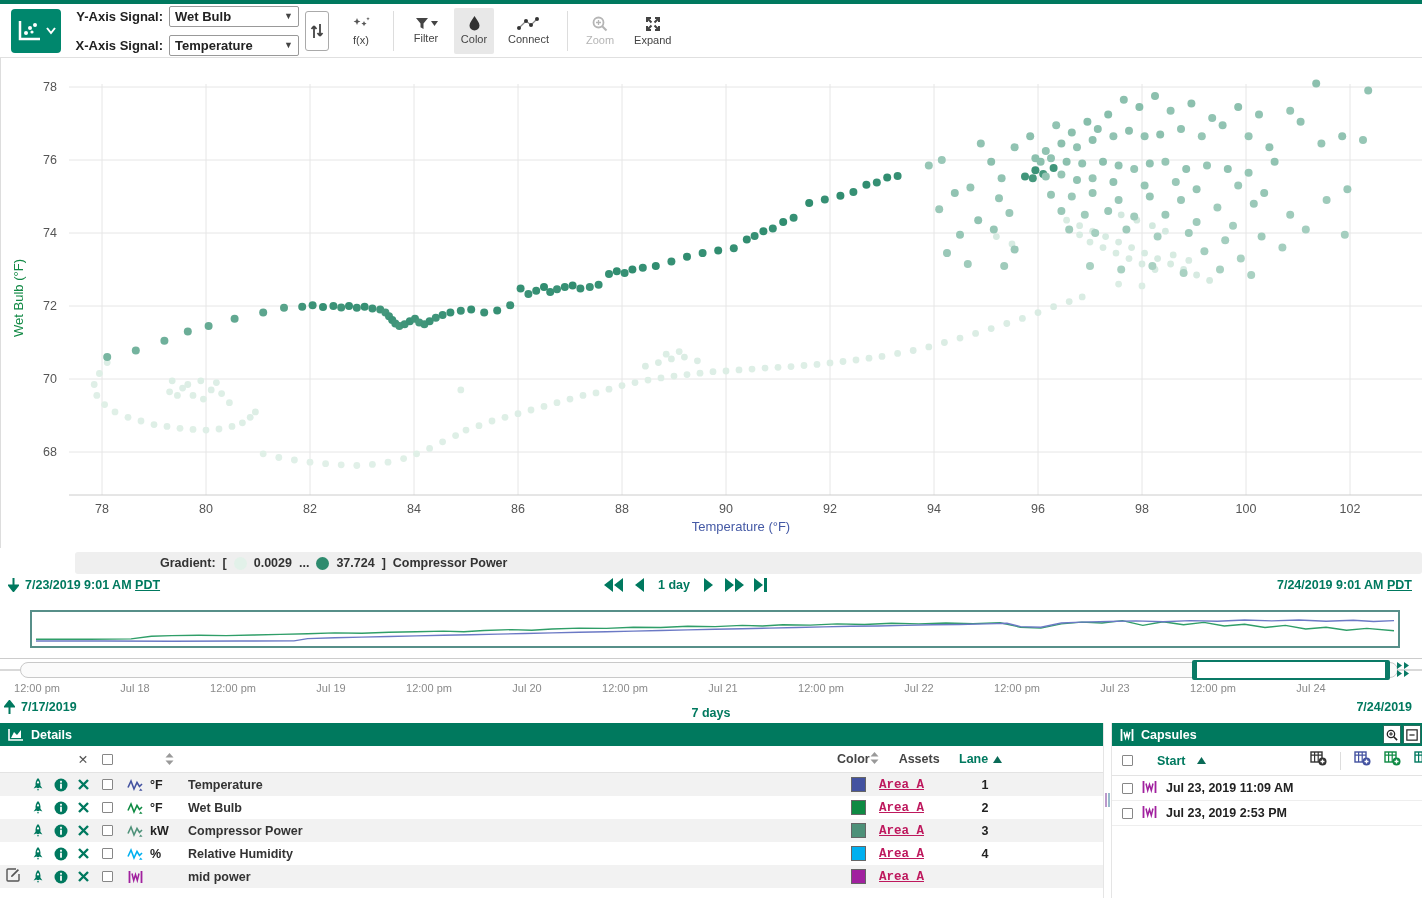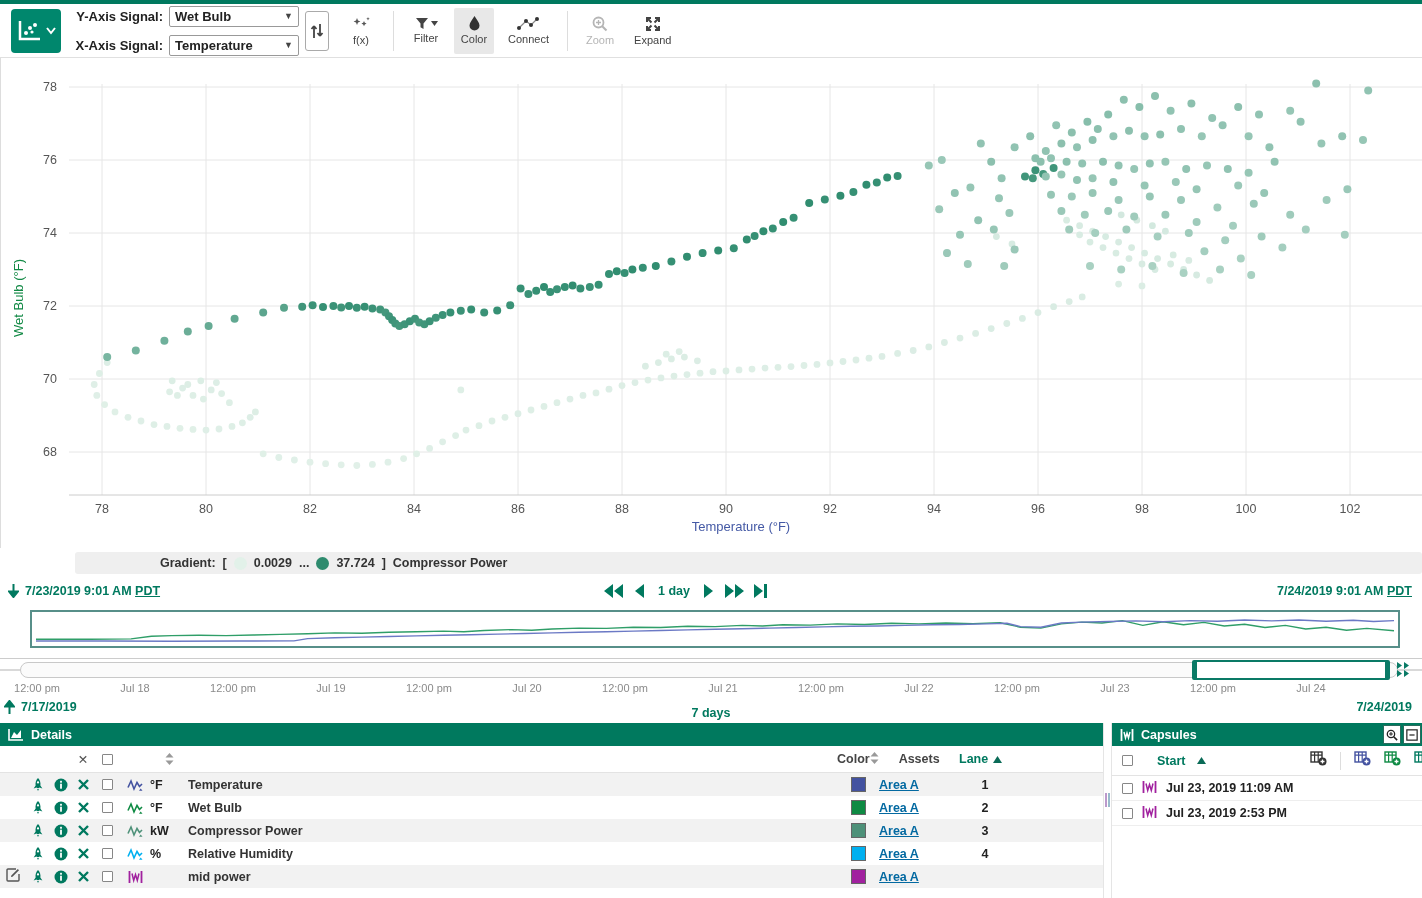--- a/index.html
+++ b/index.html
@@ -25,21 +25,21 @@
   .tb-btn.disabled { color:#b5b5b5; }
   .tb-div { width:1px; height:40px; background:#ddd; margin:0 8px; }
   
   #chart-wrap { position:relative; height:490px; border-left:1px solid #ddd; }
   
   #grad-row { height:30px; padding-left:75px; display:flex; align-items:center; }
   #grad-bar { background:#efefef; border-radius:3px; height:22px; flex:1; display:flex; align-items:center;
     font-size:12.5px; font-weight:bold; color:#333; gap:7px; padding-left:85px; }
   .grad-dot { width:13px; height:13px; border-radius:50%; display:inline-block; }
   
-  #range-row { height:26px; display:flex; align-items:center; position:relative; font-size:12.5px; font-weight:bold; }
+  #range-row { height:26px; display:flex; align-items:flex-start; position:relative; font-size:12.5px; font-weight:bold; }
   #range-start { margin-left:8px; display:flex; gap:6px; align-items:center; }
   #range-end { position:absolute; right:10px; }
   .tz { text-decoration:underline; cursor:pointer; }
   #stepper { position:absolute; left:604px; display:flex; align-items:center; gap:10px; }
   #stepper .lbl { font-size:12.5px; font-weight:bold; color:#00795f; margin:0 4px; }
   #stepper svg { cursor:pointer; display:block; }
   
   #mini-wrap { padding:6px 0 2px 0; }
   #mini { margin-left:30px; width:1370px; height:38px; border:2px solid #578f89; background:#fff; }
   
@@ -76,21 +76,21 @@
   
   .dgrid { display:grid; grid-template-columns:26px 24px 22px 22px 26px 30px 38px 1fr 42px 80px 52px 92px;
     align-items:center; width:100%; height:100%; }
   .drow { height:23px; font-size:12.5px; color:#222; }
   .drow:nth-child(odd) { background:#f2f2f2; }
   .drow .name { font-weight:bold; color:#333; }
   .cell { display:flex; align-items:center; justify-content:center; }
   .cell.left { justify-content:flex-start; }
   .cbx { width:11px; height:11px; border:1px solid #878787; border-radius:1px; background:#fff; cursor:pointer; }
   .swatch { width:15px; height:15px; border:1px solid #666; cursor:pointer; }
-  .alink { color:#0369a1; text-decoration:underline; font-weight:bold; font-size:12.5px; cursor:pointer; }
+  .alink { color:#be185d; text-decoration:underline; font-weight:bold; font-size:12.5px; cursor:pointer;font-family:Liberation Mono, monospace; }
   .lane-num { font-weight:bold; }
   
   .cap-ctl { display:flex; align-items:center; height:30px; border-bottom:1px solid #e3e3e3; position:relative; }
   .cap-ctl .cbx { margin-left:10px; }
   .cap-start { margin-left:24px; color:#00795f; font-size:12.5px; font-weight:bold; display:flex; align-items:center; gap:12px; cursor:pointer;}
   .cap-icons { position:absolute; right:0; display:flex; align-items:center; gap:13px; }
   .cap-icons .vdiv { width:1px; height:18px; background:#ddd; }
   .cap-row { height:25px; display:flex; align-items:center; border-bottom:1px solid #eee; font-size:12.5px; font-weight:bold; color:#222; gap:9px; }
   .cap-row .cbx { margin-left:10px; }
 </style>

